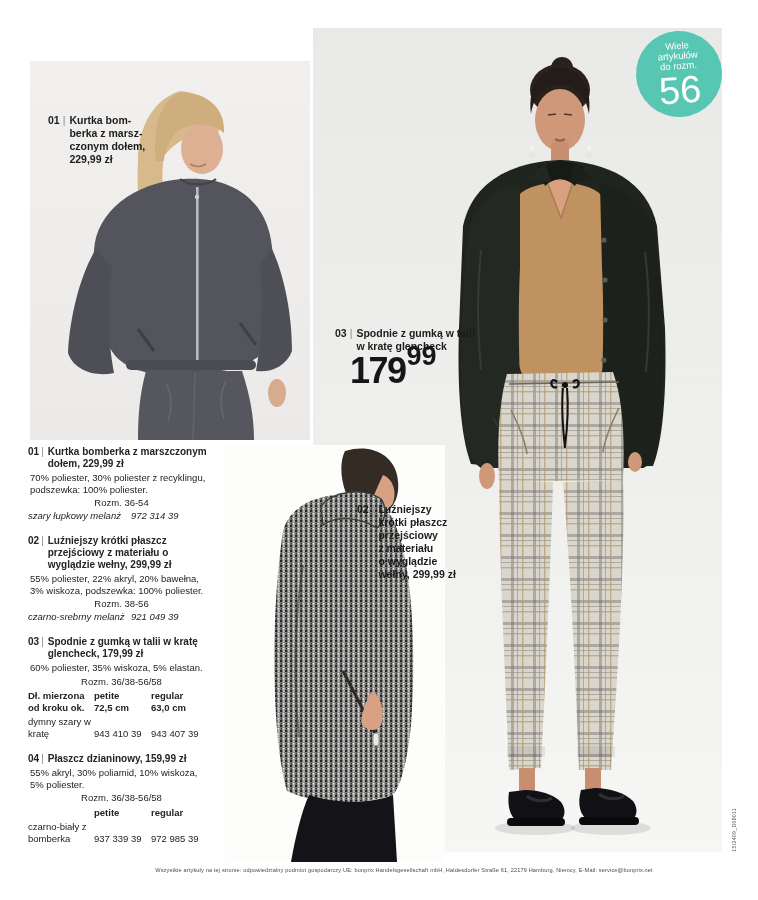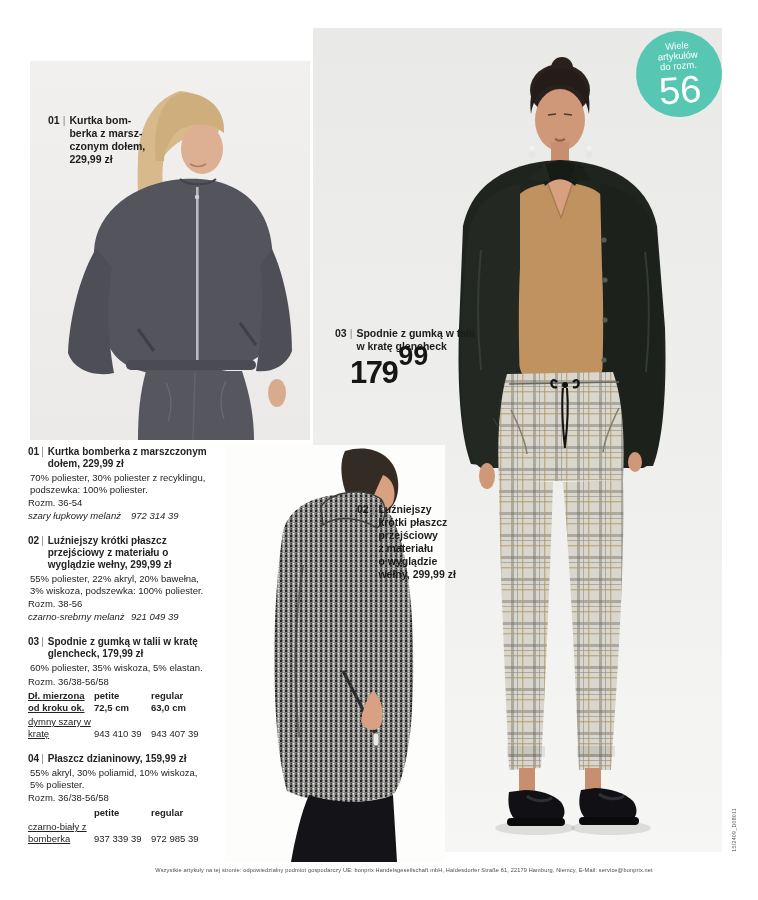--- a/index.html
+++ b/index.html
@@ -25,33 +25,33 @@
   .badge .badge-size{font-size:38px;line-height:36px;font-weight:400;margin-top:1px;}
   
   .plabel{display:flex;font-weight:bold;font-size:10.5px;line-height:13px;color:#1c1c1c;}
   .plabel .pnum{white-space:nowrap;}
   .plabel .psep{font-weight:300;color:#8a8a8a;margin:0 4px 0 3px;}
   .plabel .ptext{white-space:pre-line;}
   #label-01{left:48px;top:114px;width:120px;}
   #label-02{left:357px;top:503px;width:120px;}
   #label-03{left:335px;top:327px;width:160px;}
   .bigprice{left:350px;top:341px;font-weight:bold;color:#161616;letter-spacing:-1.5px;}
-  .bigprice .main{font-size:31px;line-height:46px;}
+  .bigprice .main{font-size:36px;line-height:46px;}
   .bigprice .sup{font-size:27px;vertical-align:18px;letter-spacing:0;margin-left:1px;}
   
   #info-col{left:28px;top:446px;width:187px;display:flex;flex-direction:column;gap:14px;font-size:9.5px;line-height:11.5px;color:#232323;}
   .pblock .titlerow{display:flex;font-weight:bold;font-size:10px;line-height:12px;margin-bottom:2px;}
   .pblock .titlerow .pnum{white-space:nowrap;}
   .pblock .titlerow .psep{font-weight:300;color:#8a8a8a;margin:0 4px 0 2px;}
   .pblock .desc{margin:2px;}
-  .pblock .sizes{margin:0;}
+  .pblock .sizes{margin:0;text-align:center;}
   .variant{display:grid;grid-template-columns:103px 1fr;margin-top:1px;font-style:italic;}
   .vtable{display:grid;grid-template-columns:66px 57px 1fr;margin-top:3px;row-gap:3px;}
   .vtable .b{font-weight:bold;}
-  .vtable .pre{white-space:pre-line;text-decoration:underline;}
+  .vtable .pre{white-space:pre-line;}
   .vtable .end{align-self:end;}
   
   #page-num{left:16px;top:900px;font-size:11px;color:#1c1c1c;text-decoration:underline;}
   #page-num .bar{font-weight:300;margin-left:5px;color:#444;}
   #footer-line{left:95px;right:45px;top:867px;text-align:center;font-size:5.6px;color:#4a4a4a;letter-spacing:.15px;}
   #side-code{left:731px;top:808px;font-size:5.2px;color:#5a5a5a;writing-mode:vertical-rl;transform:rotate(180deg);letter-spacing:.3px;}
 </style>
 </head>
 <body>
 

